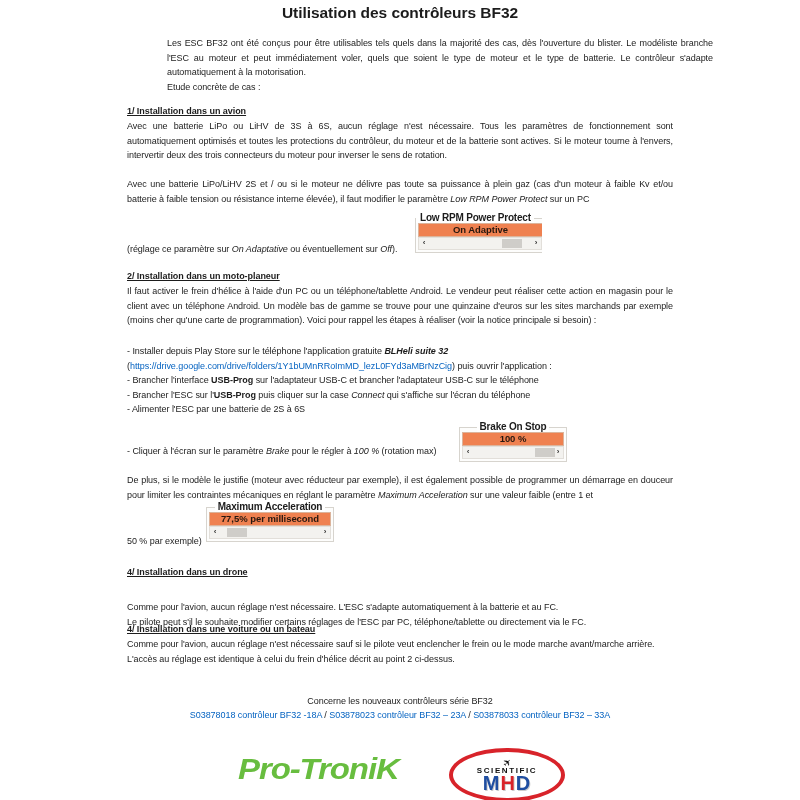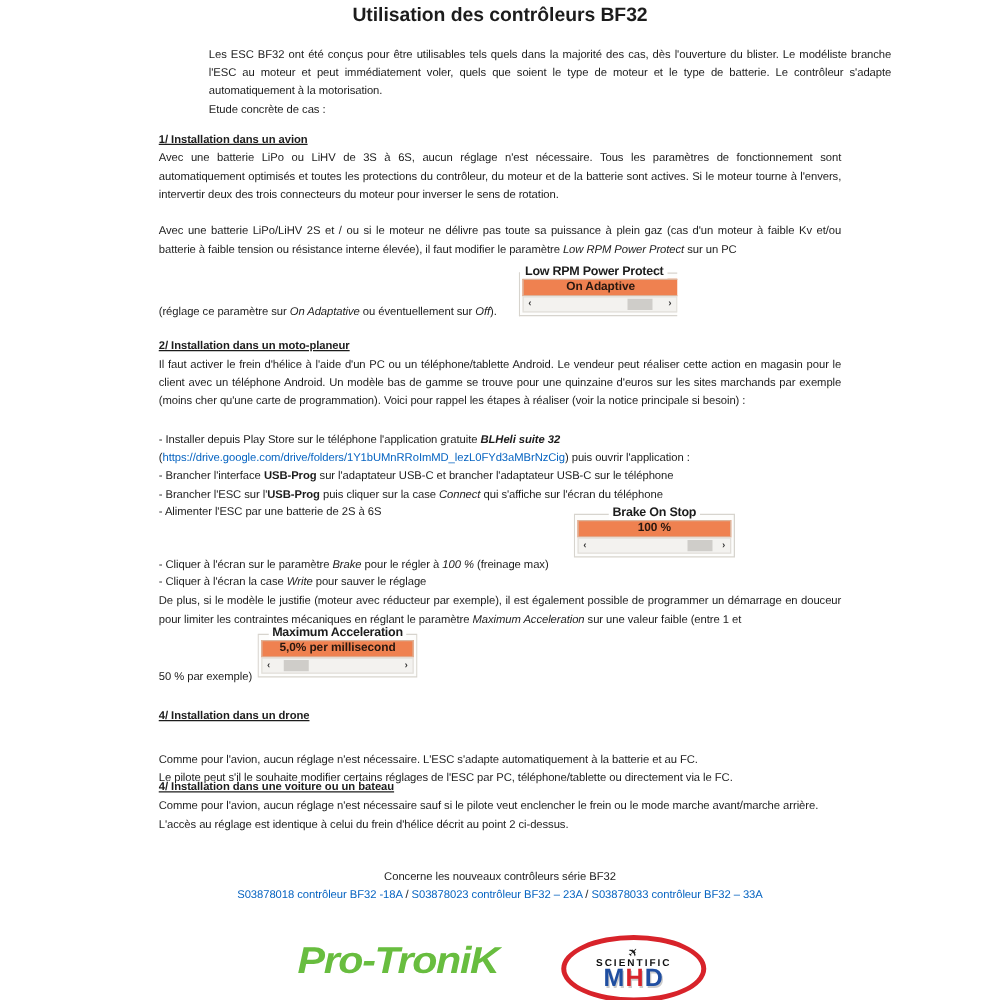--- a/index.html
+++ b/index.html
@@ -79,40 +79,39 @@
   <div class="abs col just" style="top:284px;"><span>Il faut activer le frein d'hélice à l'aide d'un PC ou un téléphone/tablette Android. Le vendeur peut réaliser cette action en magasin pour le client avec un téléphone Android. Un modèle bas de gamme se trouve pour une quinzaine d'euros sur les sites marchands par exemple (moins cher qu'une carte de programmation). Voici pour rappel les étapes à réaliser (voir la notice principale si besoin) :</span></div>
 
   <div class="abs col" style="top:344px;">
     <div><span>- Installer depuis Play Store sur le téléphone l'application gratuite </span><span class="b i">BLHeli suite 32</span></div>
     <div><span>(</span><span class="lnk">https://drive.google.com/drive/folders/1Y1bUMnRRoImMD_lezL0FYd3aMBrNzCig</span><span>) puis ouvrir l'application :</span></div>
     <div><span>- Brancher l'interface </span><span class="b">USB-Prog</span><span> sur l'adaptateur USB-C et brancher l'adaptateur USB-C sur le téléphone</span></div>
     <div><span>- Brancher l'ESC sur l'</span><span class="b">USB-Prog</span><span> puis cliquer sur la case </span><span class="i">Connect</span><span> qui s'affiche sur l'écran du téléphone</span></div>
     <div>- Alimenter l'ESC par une batterie de 2S à 6S</div>
   </div>
 
-  <div class="wclip" style="left:459px;top:404px;width:129px;height:50px;">
+  <div class="wclip" style="left:459px;top:420px;width:108px;height:50px;">
     <div class="widget">
       <div class="w-title"><span>Brake On Stop</span></div>
       <div class="w-value">100 %</div>
       <div class="w-scroll">
         <span class="w-arrow l">‹</span>
         <span class="w-thumb" style="left:72%;"></span>
         <span class="w-arrow r">›</span>
       </div>
     </div>
   </div>
 
-  <div class="abs col nowrap" style="top:444px;width:340px;"><span>- Cliquer à l'écran sur le paramètre </span><span class="i">Brake</span><span> pour le régler à </span><span class="i">100 %</span><span> (freinage max)</span></div>
-  <div class="abs col nowrap" style="top:458px;width:340px;"><span>- Cliquer à l'écran la case </span><span class="i">Write</span><span> pour sauver le réglage</span></div>
+  <div class="abs col nowrap" style="top:444px;width:340px;"><span>- Cliquer à l'écran sur le paramètre </span><span class="i">Brake</span><span> pour le régler à </span><span class="i">100 %</span><span> (rotation max)</span></div>
   <div class="abs col just" style="top:473px;"><span>De plus, si le modèle le justifie (moteur avec réducteur par exemple), il est également possible de programmer un démarrage en douceur pour limiter les contraintes mécaniques en réglant le paramètre </span><span class="i">Maximum Acceleration</span><span> sur une valeur faible (entre 1 et</span></div>
 
   <div class="wclip" style="left:206px;top:500px;width:128px;height:50px;">
     <div class="widget">
       <div class="w-title"><span>Maximum Acceleration</span></div>
-      <div class="w-value">5,0% per millisecond</div>
+      <div class="w-value">77,5% per millisecond</div>
       <div class="w-scroll">
         <span class="w-arrow l">‹</span>
         <span class="w-thumb" style="left:14%;"></span>
         <span class="w-arrow r">›</span>
       </div>
     </div>
   </div>
 
   <div class="abs col" style="top:534px;width:120px;">50 % par exemple)</div>
 

